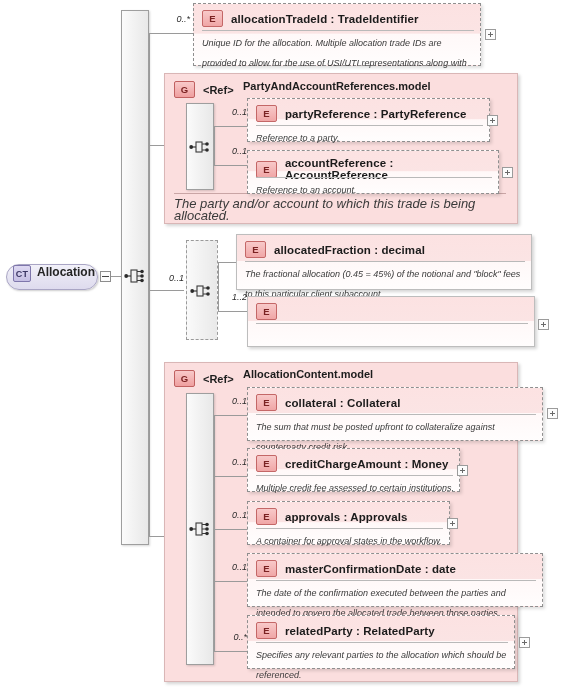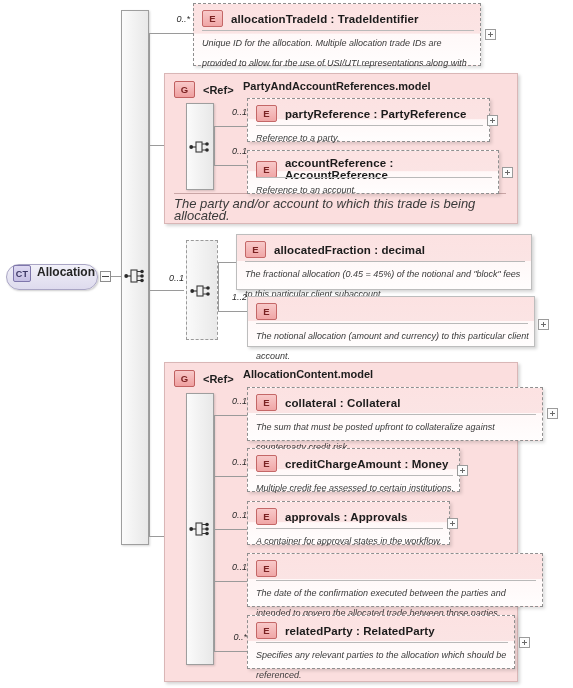--- a/index.html
+++ b/index.html
@@ -223,21 +223,20 @@
     <div class="elem-rule" style="left:8px;top:26px;width:280px;"></div>
     <div class="elem-doc" style="left:8px;top:29px;width:282px;">The fractional allocation (0.45 = 45%) of the notional and "block" fees to this particular client subaccount.</div>
   </div>
 
   <div class="card" style="left:214px;top:292px;width:33px;">1..2</div>
   <div class="elem" style="left:247px;top:296px;width:288px;height:51px;">
     <div class="elem-head">
       <span class="e-badge">E</span>
     </div>
     <div class="elem-rule" style="left:8px;top:26px;width:272px;"></div>
-    <div class="elem-doc" style="left:8px;top:29px;width:274px;">The notional allocation (amount and currency) to this particular client account.</div>
   </div>
   <div class="plus" style="left:538px;top:319px;"></div>
 
   <div class="grp" style="left:164px;top:362px;width:354px;height:320px;">
     <div class="grp-head">
       <span class="g-badge">G</span>
       <span class="g-ref">&lt;Ref&gt;</span>
     </div>
   </div>
   <div style="position:absolute;left:243px;top:368px;font-size:11px;font-weight:bold;color:#1d1d1d;">AllocationContent.model</div>
@@ -292,20 +291,21 @@
     </div>
     <div class="elem-rule" style="left:8px;top:26px;width:187px;"></div>
     <div class="elem-doc" style="left:8px;top:29px;width:189px;">A container for approval states in the workflow.</div>
   </div>
   <div class="plus" style="left:447px;top:518px;"></div>
 
   <div class="card" style="left:214px;top:562px;width:33px;">0..1</div>
   <div class="elem optional" style="left:247px;top:553px;width:296px;height:54px;">
     <div class="elem-head">
       <span class="e-badge">E</span>
+      <span class="e-name">masterConfirmationDate : date</span>
     </div>
     <div class="elem-rule" style="left:8px;top:26px;width:280px;"></div>
     <div class="elem-doc" style="left:8px;top:29px;width:282px;">The date of the confirmation executed between the parties and intended to govern the allocated trade between those parties.</div>
   </div>
 
   <div class="card" style="left:214px;top:632px;width:33px;">0..*</div>
   <div class="elem optional" style="left:247px;top:615px;width:268px;height:54px;">
     <div class="elem-head">
       <span class="e-badge">E</span>
       <span class="e-name">relatedParty : RelatedParty</span>

